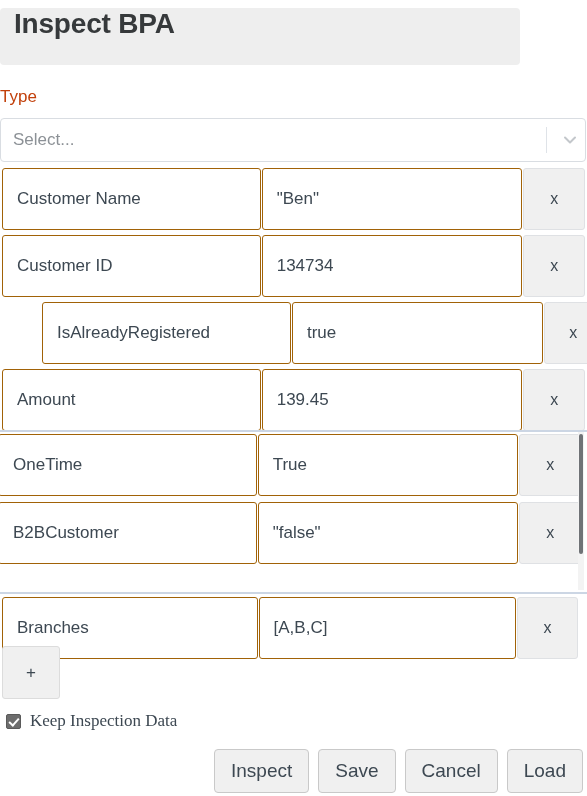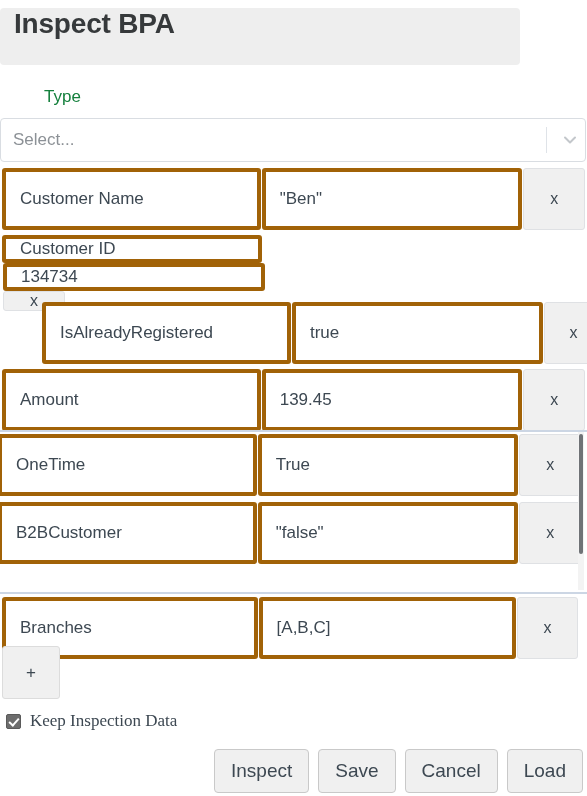--- a/index.html
+++ b/index.html
@@ -35,22 +35,21 @@
     padding-left: 14px;
     letter-spacing: -0.2px;
   }
 
   
   .type-label {
     position: absolute;
     left: 0;
     top: 87px;
     font-size: 17px;
-    color: #15803d;
-    margin-left: 44px;
+    color: #c2410c;
   }
   .select-box {
     position: absolute;
     left: 0;
     top: 118px;
     width: 586px;
     height: 44px;
     box-sizing: border-box;
     background: #ffffff;
     border: 1px solid #d9dde2;
@@ -88,21 +87,21 @@
     height: 464px;
   }
   .kv-row {
     position: absolute;
     height: 62px;
     display: flex;
     box-sizing: border-box;
   }
   .kv-key, .kv-val {
     box-sizing: border-box;
-    border: 4px solid #a16207;
+    border: 1px solid #a16207;
     background: #ffffff;
     display: flex;
     align-items: center;
     font-size: 17px;
     color: #3d4852;
     padding-left: 14px;
     border-radius: 3px;
   }
   .kv-key { width: 260px; }
   .kv-val { width: 262px; margin-left: 1px; }
@@ -256,21 +255,21 @@
 </div>
 
 <div class="rows-area">
 
   <div class="kv-row" style="left:2px; top:0px; width:583px;">
     <div class="kv-key">Customer Name</div>
     <div class="kv-val">"Ben"</div>
     <div class="kv-del">x</div>
   </div>
 
-  <div class="kv-row" style="left:2px; top:67px; width:583px;flex-direction:column;">
+  <div class="kv-row" style="left:2px; top:67px; width:583px;">
     <div class="kv-key">Customer ID</div>
     <div class="kv-val">134734</div>
     <div class="kv-del">x</div>
   </div>
 
   <div class="kv-row" style="left:2px; top:134px; width:561px;margin-left:40px;">
     <div class="kv-key">IsAlreadyRegistered</div>
     <div class="kv-val">true</div>
     <div class="kv-del">x</div>
   </div>

